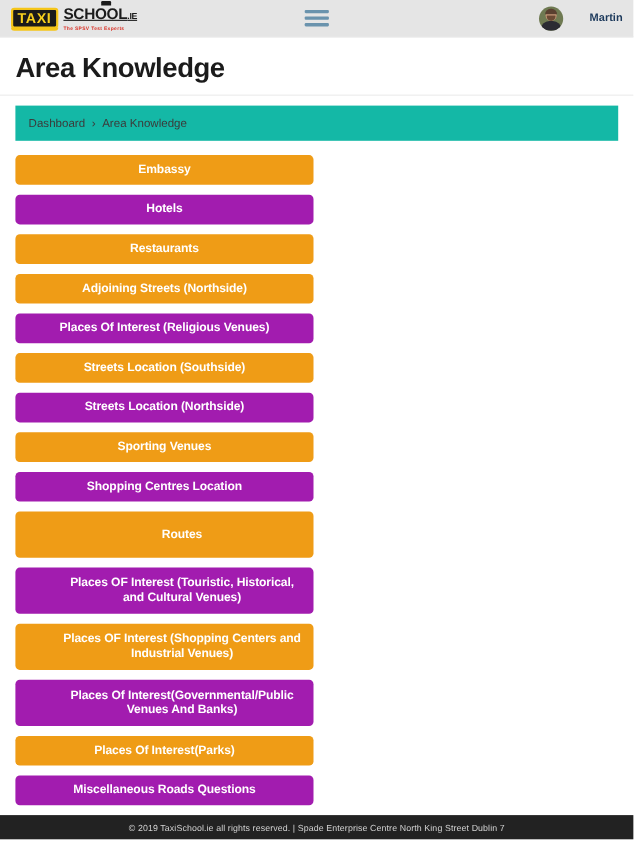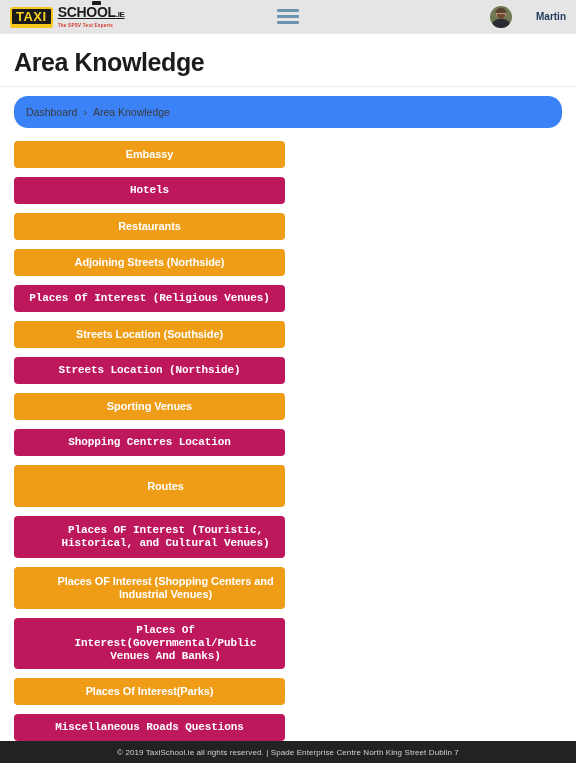--- a/index.html
+++ b/index.html
@@ -187,27 +187,26 @@
     font-weight: bold;
     color: #1b1b1b;
     letter-spacing: -0.4px;
     line-height: 28px;
     margin: 0;
   }
 
   
   .breadcrumb-bar {
     margin: 9px 14px 0 14px;
-    background: #3b82f6;
+    background: #14b8a6;
     height: 32px;
     display: flex;
     align-items: center;
     padding: 16px 12px;
     box-sizing: border-box;
-    border-radius: 14px;
   }
   .breadcrumb-bar a,
   .breadcrumb-bar span {
     font-size: 10.5px;
     color: #3b3b3b;
     text-decoration: none;
   }
   .crumb-sep {
     margin: 0 6px;
     color: #8a8a8a;
@@ -234,21 +233,21 @@
     align-items: center;
     justify-content: center;
     text-align: center;
     padding: 6px 8px;
     box-sizing: border-box;
     cursor: pointer;
     border: none;
     letter-spacing: -0.1px;
   }
   .btn.orange { background: #ef9c16; }
-  .btn.blue   { background: #be185d; font-family: Liberation Mono, monospace; }
+  .btn.blue   { background: #a21caf; }
   .btn.tall   { min-height: 42px; padding-left: 40px; }
 
   
   .footer {
     position: absolute;
     left: 0;
     bottom: 5px;
     width: 100%;
     height: 22px;
     background: #222222;

